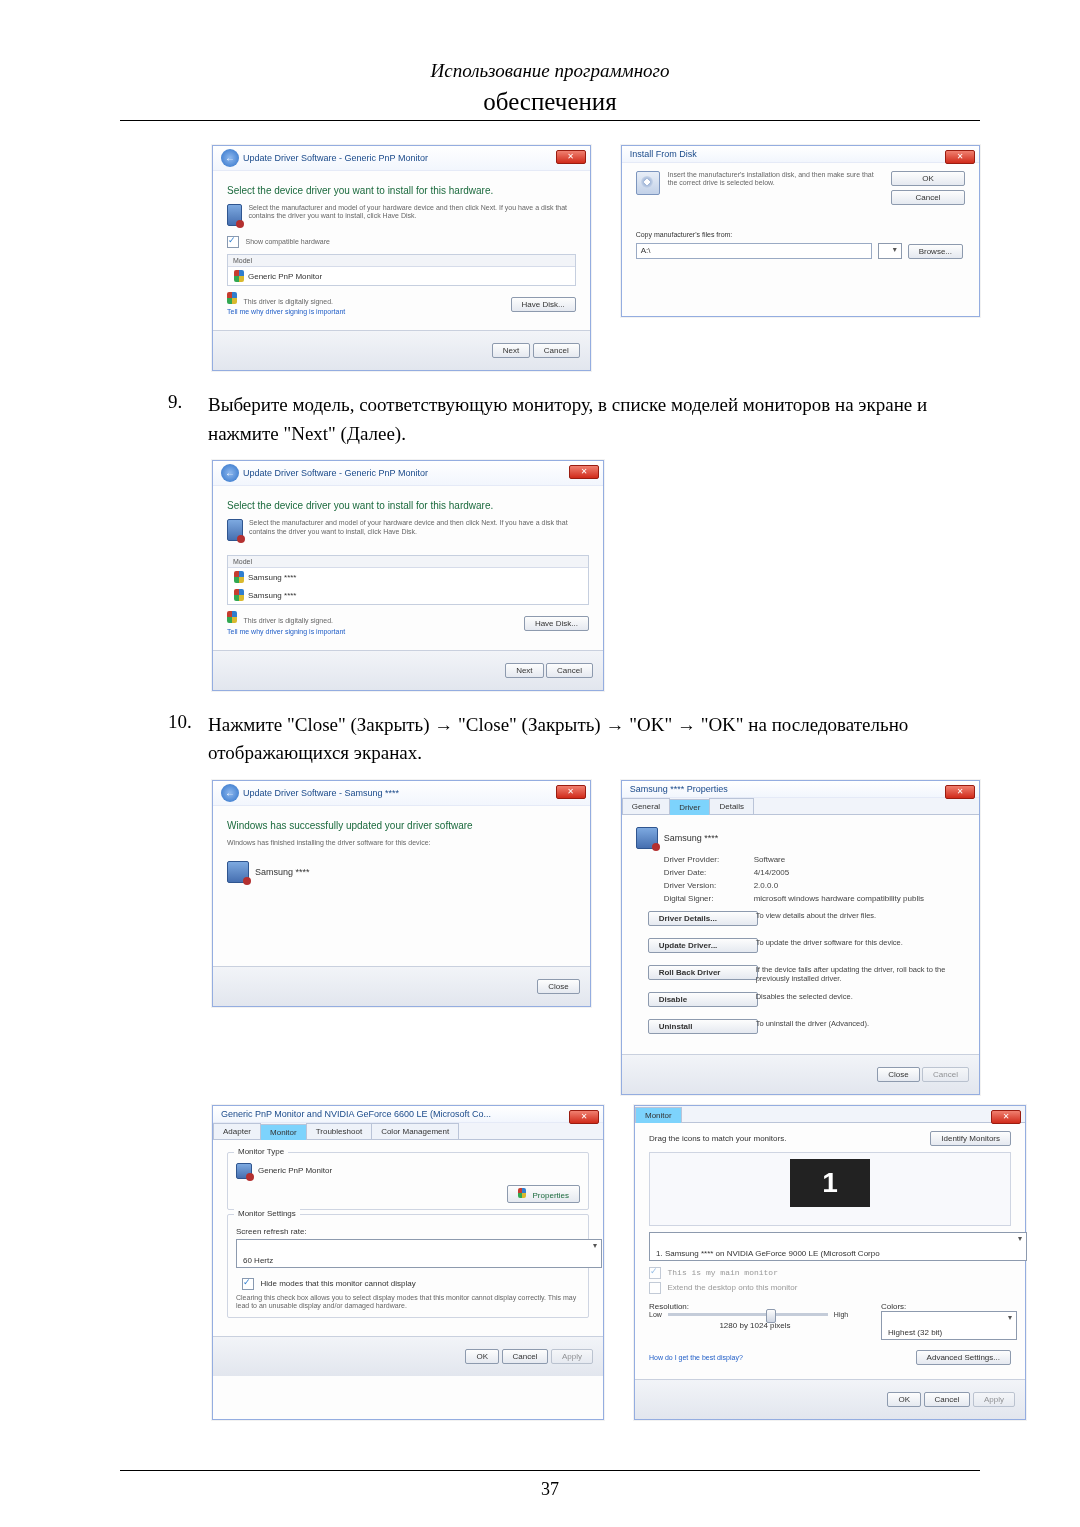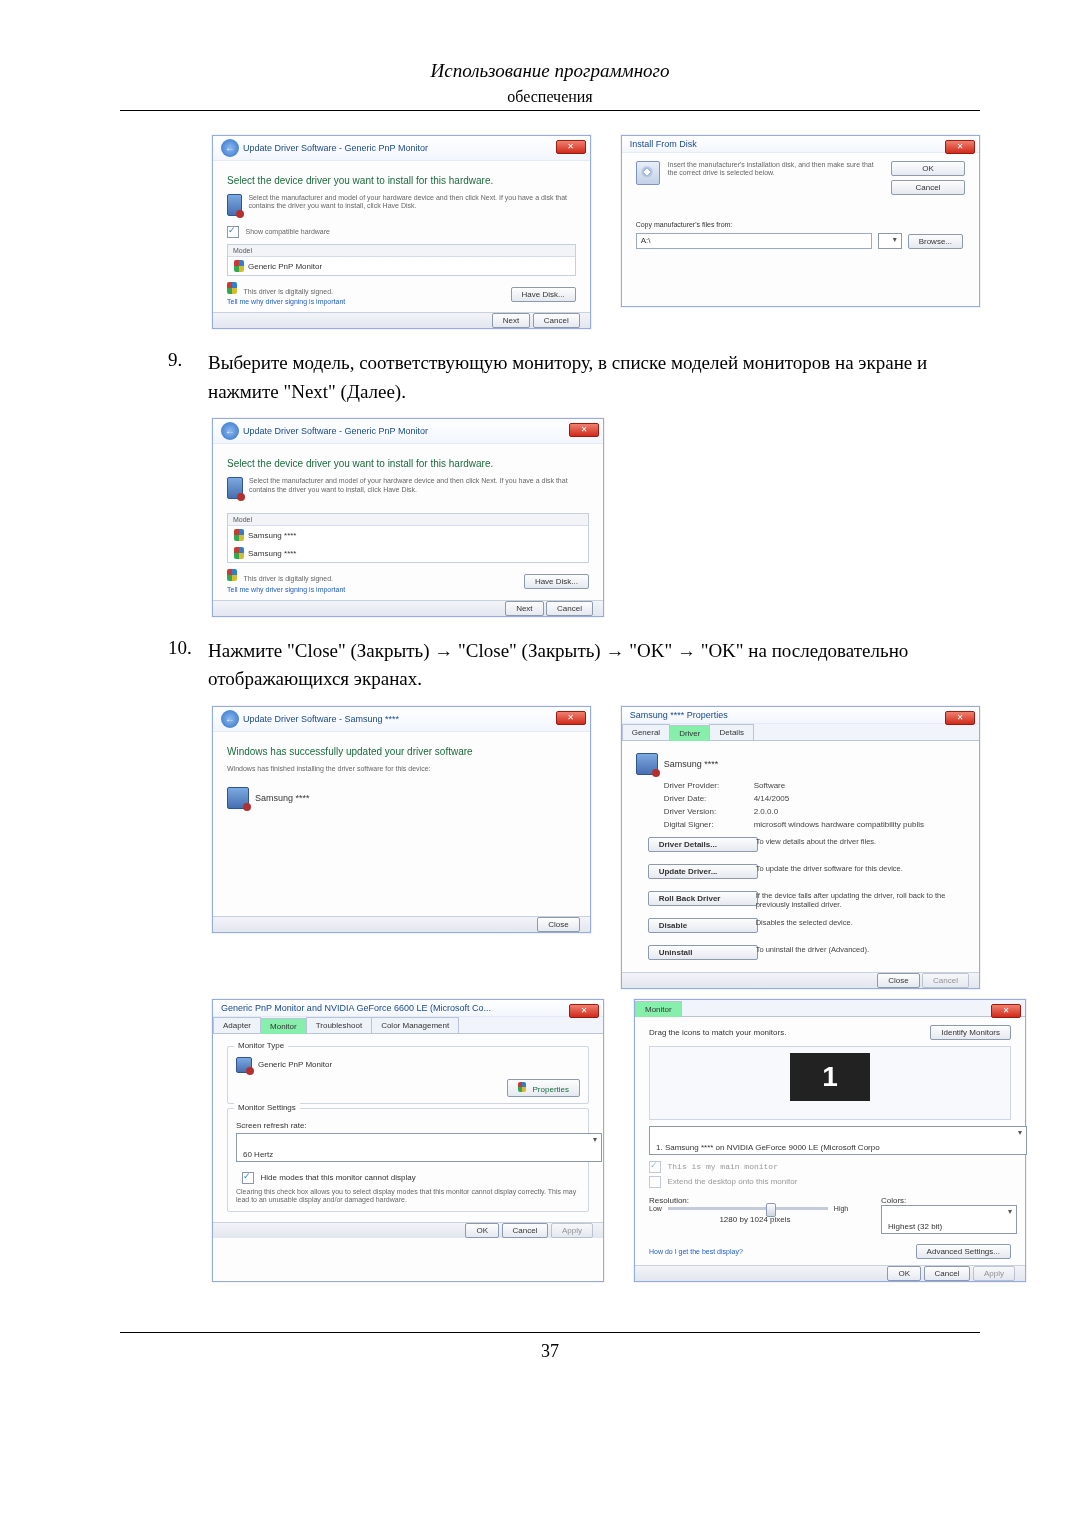--- a/index.html
+++ b/index.html
@@ -14,21 +14,21 @@
   }
   .header {
     text-align: center;
     font-size: 19px;
     color: #000;
     margin-bottom: 6px;
     font-style: italic;
   }
   .header-line2 {
     text-align: center;
-    font-size: 16px;
+    font-size: 25px;
     margin-bottom: 4px;
   }
   hr.hdr {
     border: none;
     border-top: 1px solid #000;
     margin: 0 0 24px 0;
   }
   .step {
     display: flex;
     margin: 20px 0 12px 48px;
@@ -153,22 +153,23 @@
     border: 1px solid #8d9aae;
     background: linear-gradient(#fdfdfd,#e5e9f0);
     font-size: 8px;
     padding: 2px 10px;
     border-radius: 2px;
     color: #333;
   }
   .dlg-footer {
     background: linear-gradient(#f2f4f8,#e2e6ee);
     border-top: 1px solid #c9d0de;
-    padding: 0 10px;
+    padding: 12px 10px;
     text-align: right;
+    margin-top: 8px;
   }
   .back-arrow {
     display: inline-block;
     width: 18px;
     height: 18px;
     border-radius: 50%;
     background: radial-gradient(#8eb8ee,#2c70c8);
     color: #fff;
     text-align: center;
     line-height: 18px;
@@ -184,21 +185,21 @@
     font-size: 8px;
   }
   .tab {
     padding: 3px 9px;
     border: 1px solid #bac4d8;
     border-bottom: none;
     margin-right: -1px;
     background: #eef2f9;
   }
   .tab.active {
-    background: #86efac;
+    background: #7dd3fc;
     position: relative;
     top: 1px;
   }
   .kv {
     display: grid;
     grid-template-columns: 90px 1fr;
     row-gap: 4px;
     font-size: 8px;
     margin: 6px 0 8px 28px;
     color: #444;

